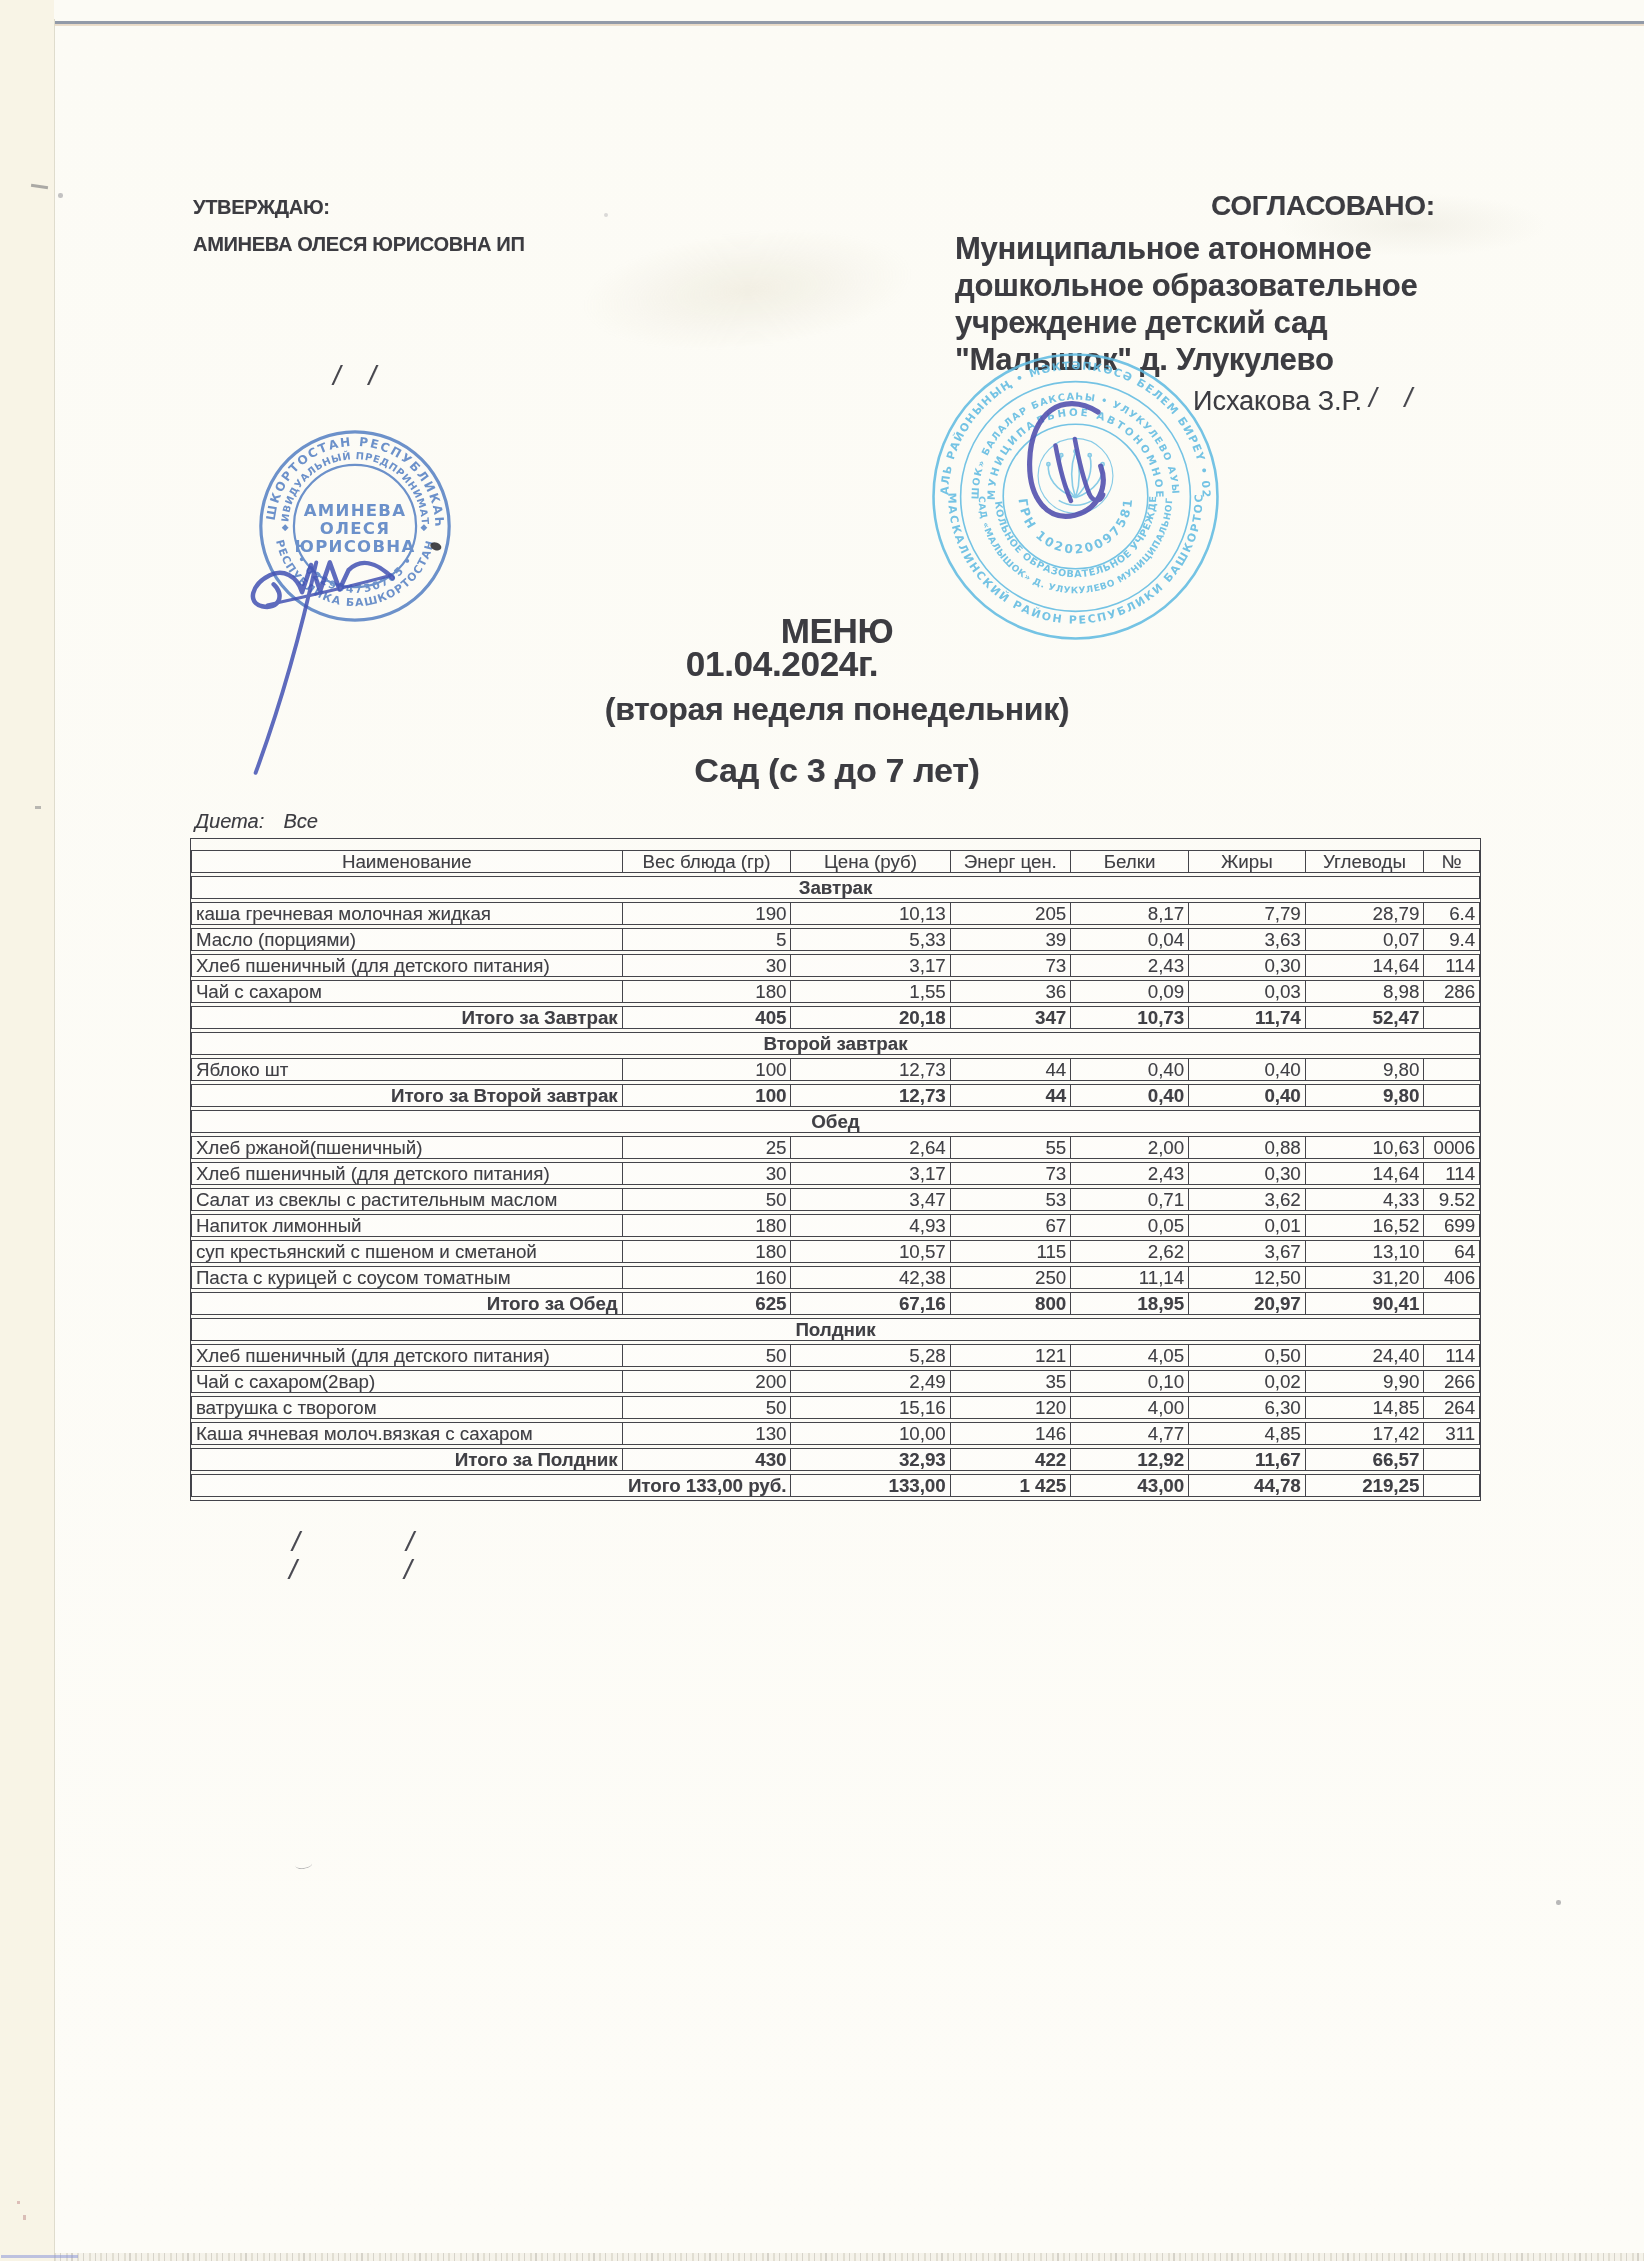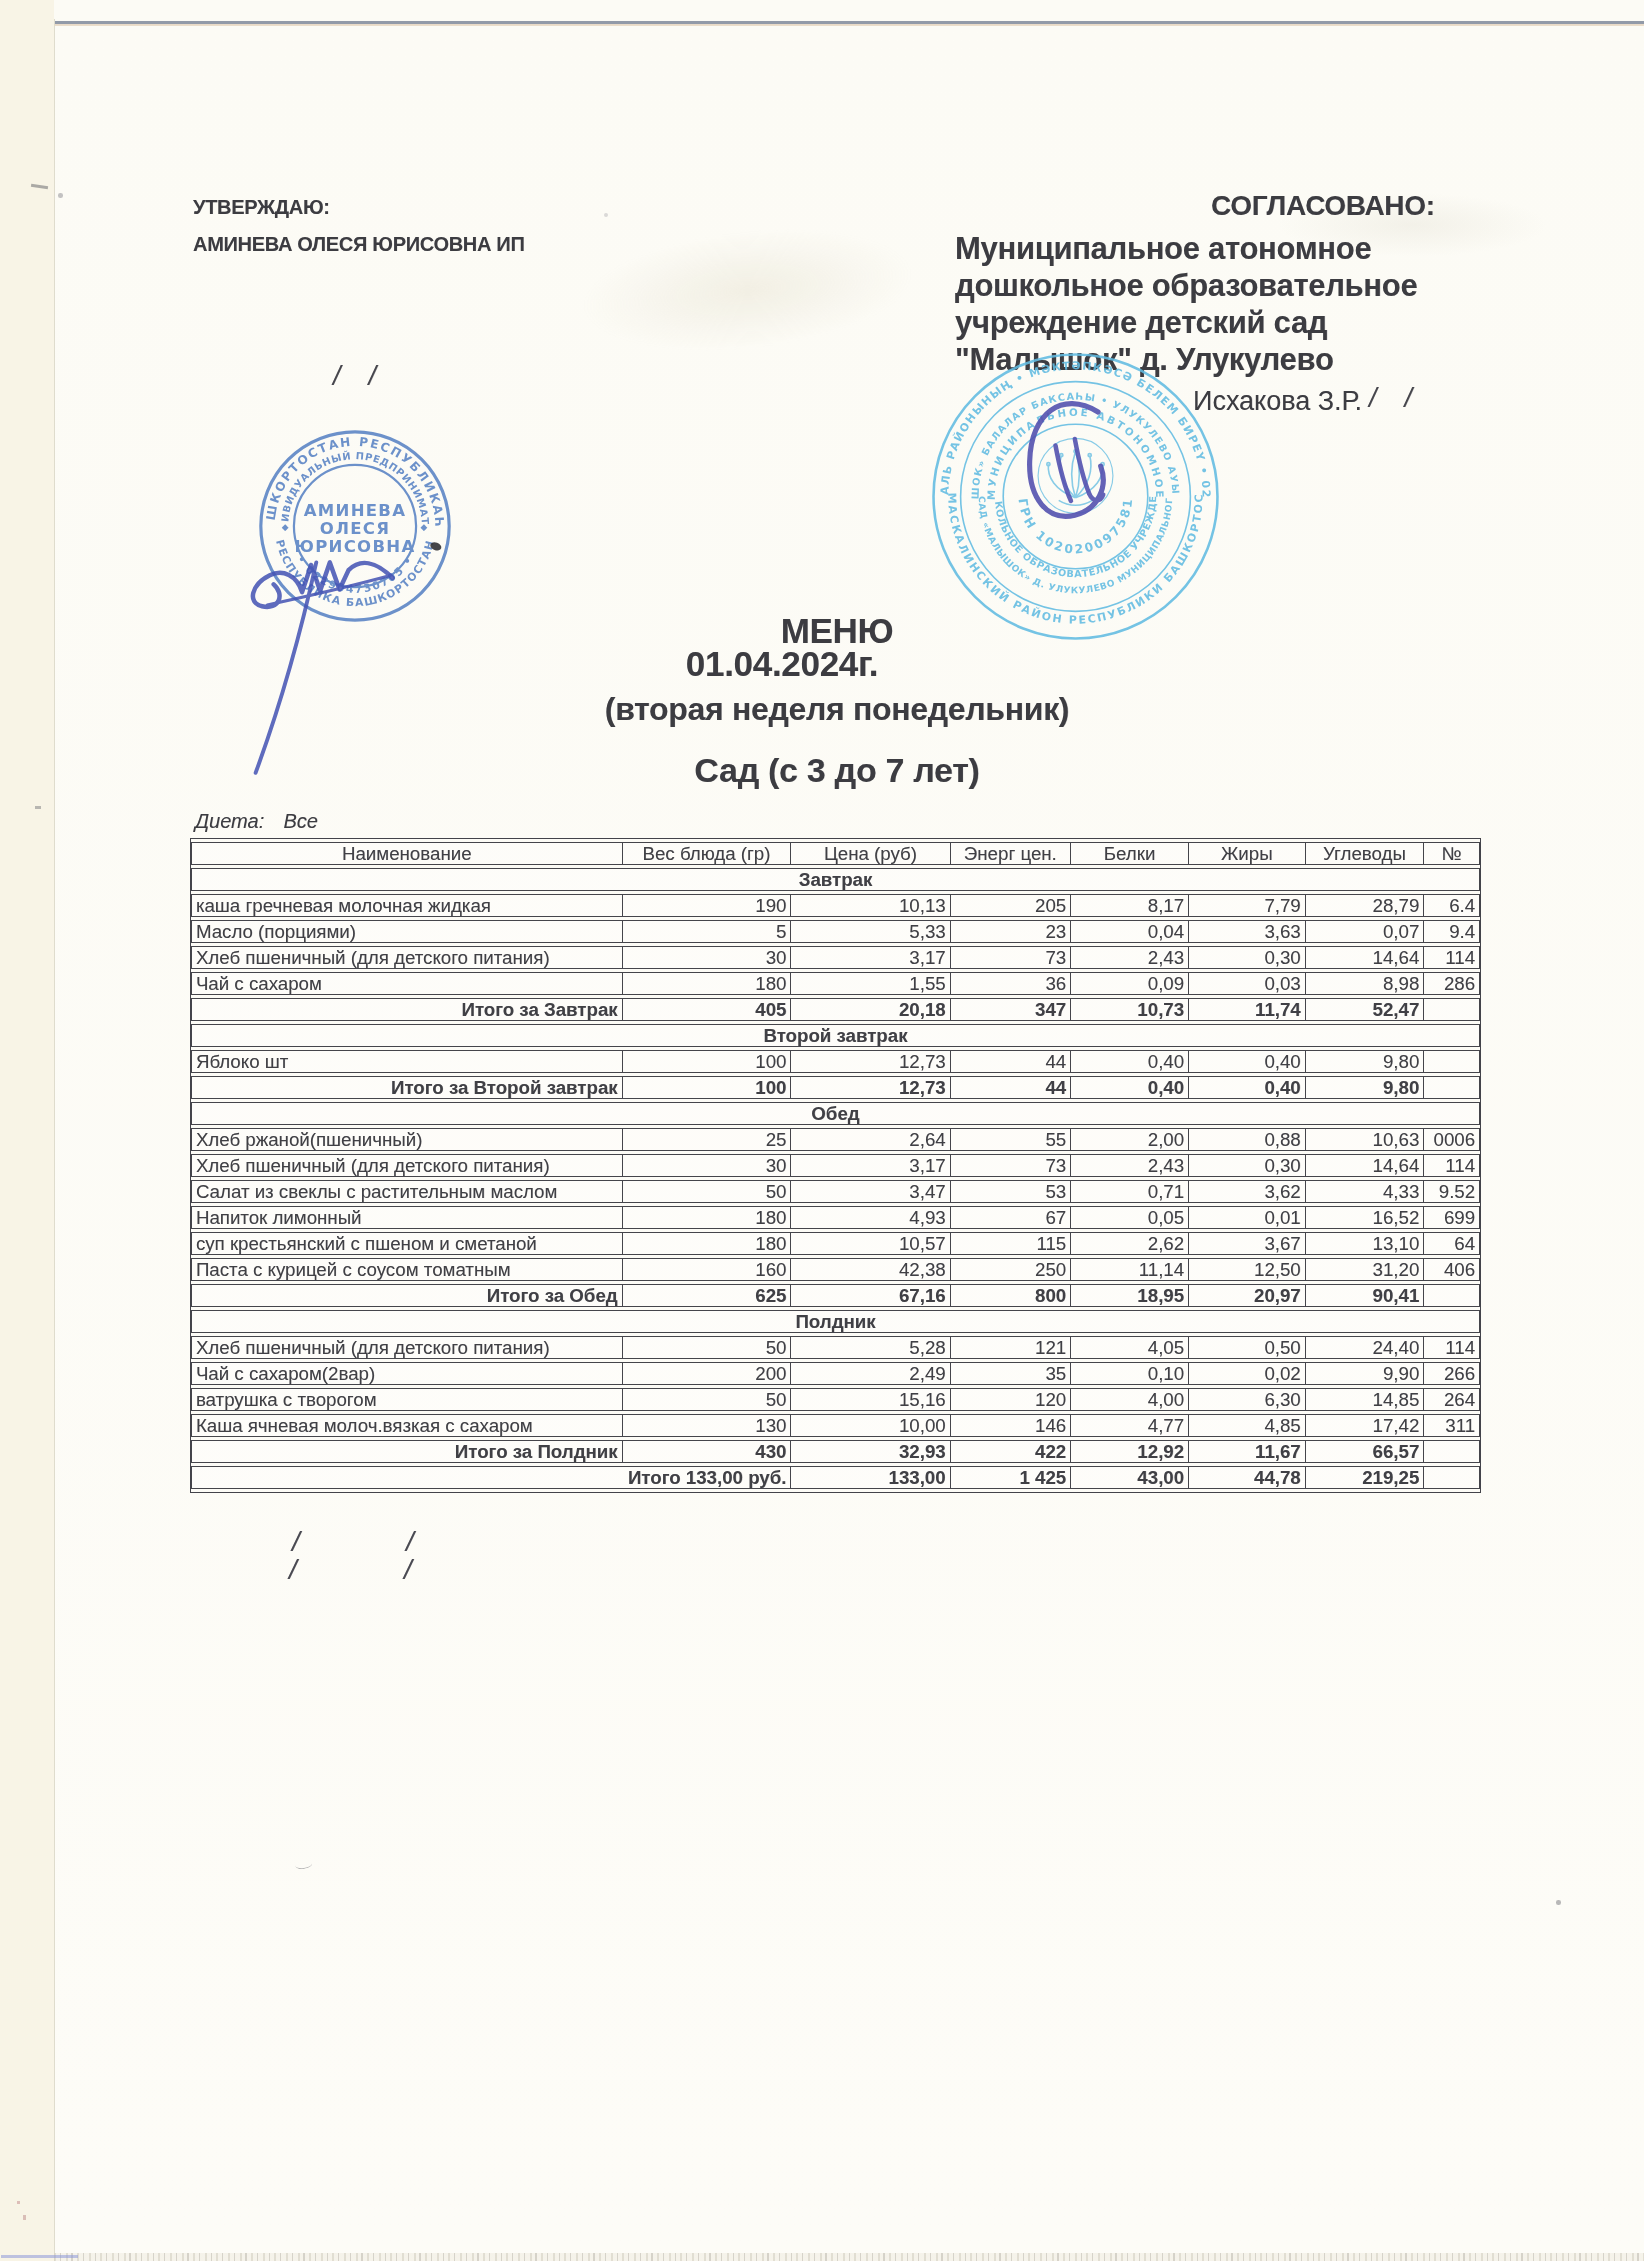--- a/index.html
+++ b/index.html
@@ -47,21 +47,21 @@
   .t1{left:837px;top:611px;font-size:35px;}
   .t2{left:782px;top:644px;font-size:35px;}
   .t3{left:837px;top:691px;font-size:32px;}
   .t4{left:837px;top:751px;font-size:34px;}
 
   .diet{left:195px;top:810px;font-size:20px;font-style:italic;}
   .diet .v{margin-left:19.3px;}
 
   
   .tbl-wrap{left:190px;top:838px;width:1289px;border:1.9px solid #43434a;background:transparent;}
-  table.menu{width:100%;border-collapse:separate;border-spacing:0 3.2px;table-layout:fixed;}
+  table.menu{width:100%;border-collapse:separate;border-spacing:0 3.2px;table-layout:fixed;margin-top:8px;}
   table.menu td{border:1.9px solid #45454b;border-right:0;height:23px;box-sizing:border-box;
      font-size:18.7px;line-height:19.3px;padding:0 3.9px;overflow:hidden;white-space:nowrap;
      color:#404045;text-shadow:0.3px 0.3px 0.4px rgba(70,70,80,.3);background:rgba(255,255,255,.35);}
   table.menu td:last-child{border-right:1.9px solid #45454b;}
   td.h{text-align:center;height:28px;line-height:24.5px;font-size:20px;}
   td.sec-td{text-align:center;font-weight:bold;font-size:20px;}
   td.nm{text-align:left;}
   td.val{text-align:right;}
   td.no{text-align:right;padding:0 1.3px 0 2.6px;}
   td.lbl{text-align:right;font-weight:bold;padding-right:6.4px;}
@@ -233,21 +233,21 @@
             <td class="val">205</td>
             <td class="val">8,17</td>
             <td class="val">7,79</td>
             <td class="val">28,79</td>
             <td class="no">6.4</td>
           </tr>
           <tr class="data">
             <td class="nm">Масло (порциями)</td>
             <td class="val">5</td>
             <td class="val">5,33</td>
-            <td class="val">23</td>
+            <td class="val">39</td>
             <td class="val">0,04</td>
             <td class="val">3,63</td>
             <td class="val">0,07</td>
             <td class="no">9.4</td>
           </tr>
           <tr class="data">
             <td class="nm">Хлеб пшеничный (для детского питания)</td>
             <td class="val">30</td>
             <td class="val">3,17</td>
             <td class="val">73</td>

